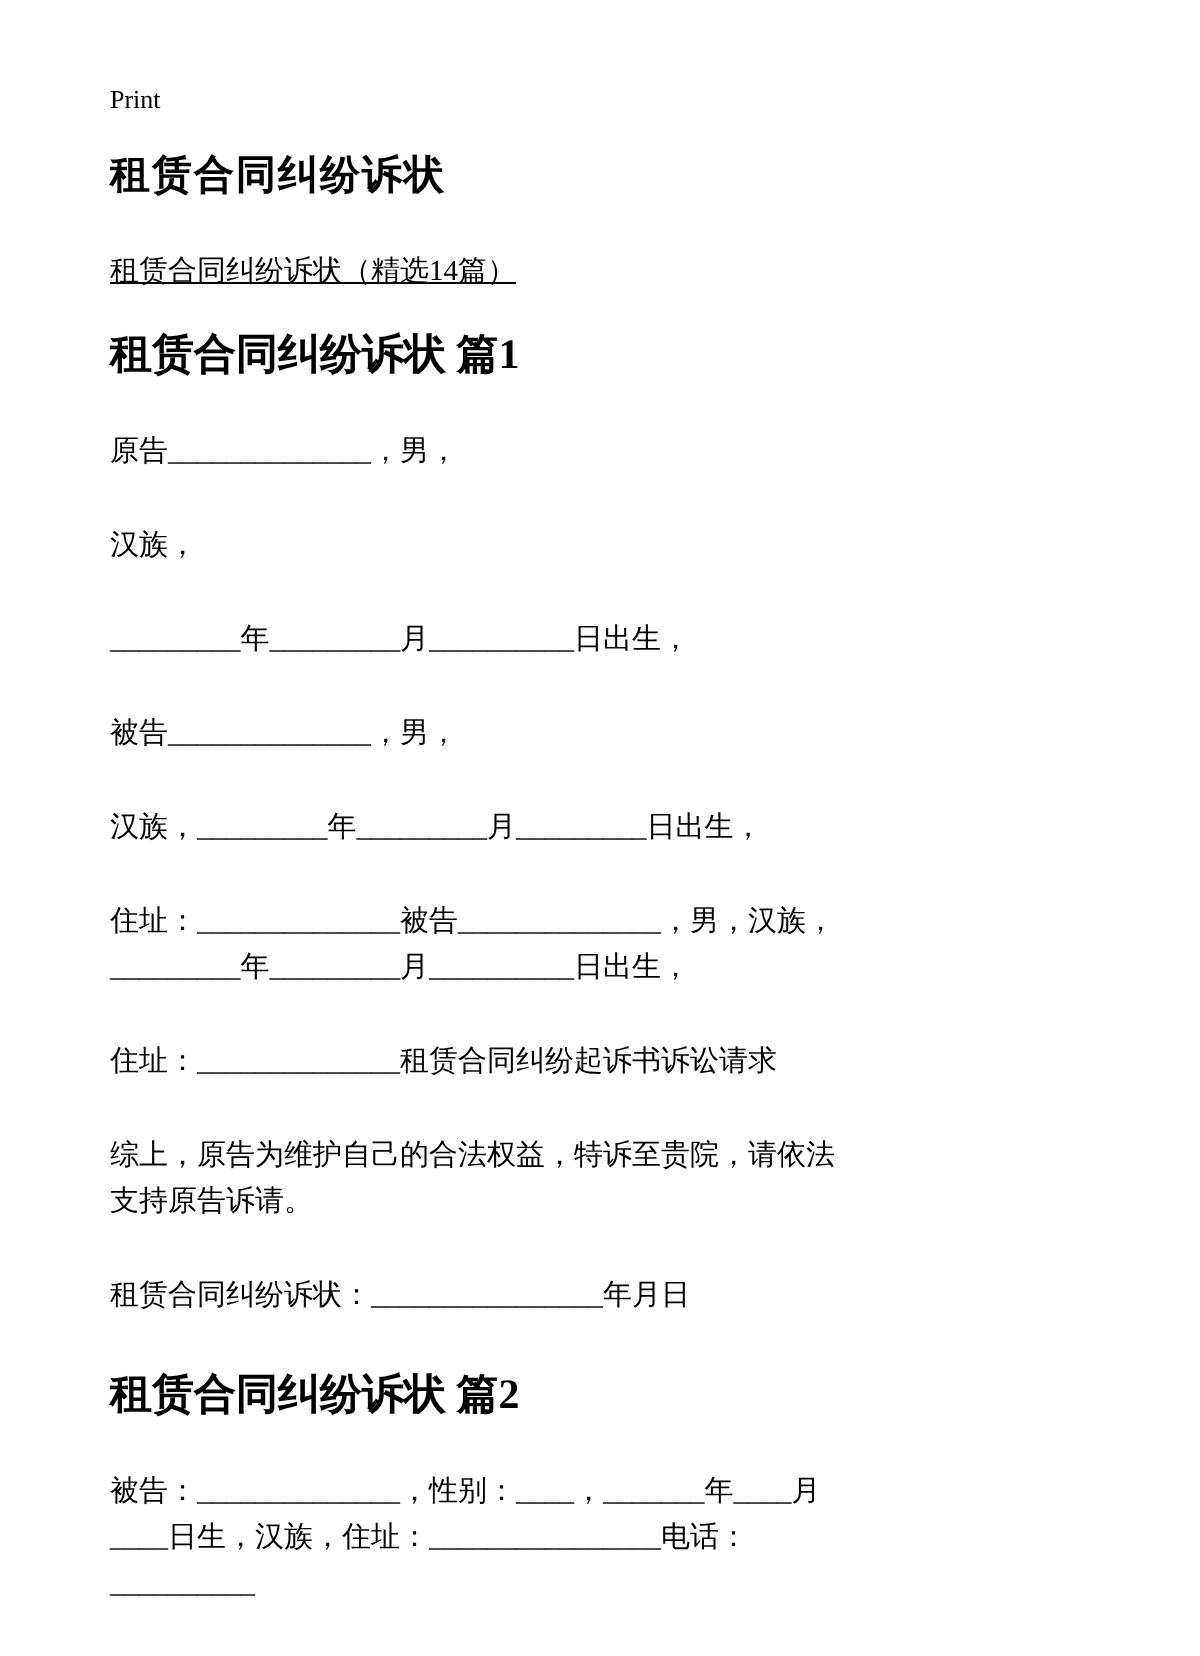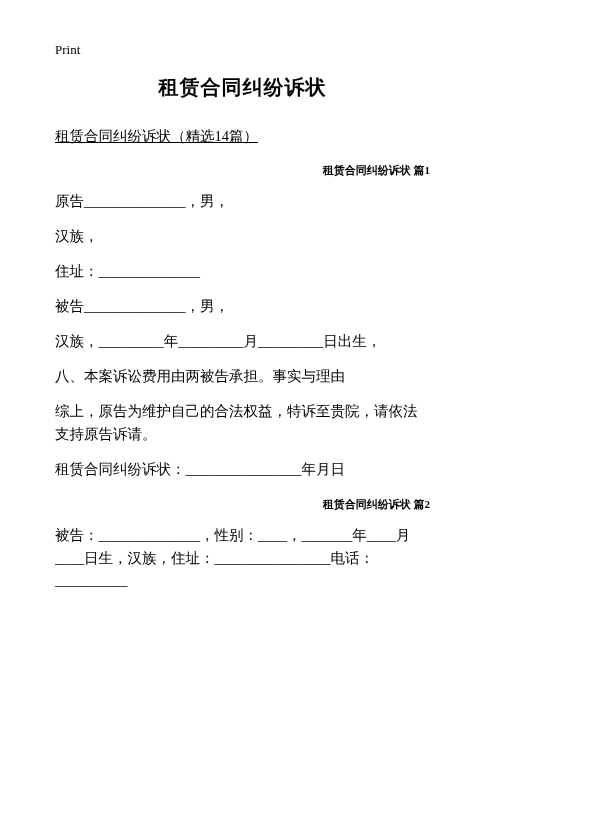--- a/index.html
+++ b/index.html
@@ -20,63 +20,63 @@
     overflow: hidden;
   }
   .print-link {
     font-size: 13px;
     margin: 0 0 16px 0;
     cursor: pointer;
     width: -moz-fit-content;
     width: fit-content;
   }
   .doc-title {
-    text-align: center;
+    text-align: left;
     font-size: 20px;
     font-weight: bold;
     margin: 6px 0 24px 0;
     letter-spacing: 1px;
   }
   .subtitle {
     margin: 0 0 14px 0;
     line-height: 1.55;
     text-decoration: underline;
   }
   .section-heading {
-    font-size: 11px;
+    font-size: 21px;
     font-weight: bold;
     margin: 16px 0 8px 0;
-    text-align: right;
   }
   .para {
-    margin: 12px 0;
+    margin: 24px 0;
     line-height: 1.58;
     word-wrap: break-word;
     overflow-wrap: break-word;
   }
 </style>
 </head>
 <body>
 
 <div class="page">
 
   <div class="print-link">Print</div>
 
   <h1 class="doc-title">租赁合同纠纷诉状</h1>
 
   <p class="subtitle">租赁合同纠纷诉状（精选14篇）</p>
 
   <h2 class="section-heading">租赁合同纠纷诉状 篇1</h2>
 
   <p class="para">原告______________，男，</p>
   <p class="para">汉族，</p>
-  <p class="para">住址：______________</p>
+  <p class="para">_________年_________月__________日出生，</p>
   <p class="para">被告______________，男，</p>
   <p class="para">汉族，_________年_________月_________日出生，</p>
-  <p class="para">八、本案诉讼费用由两被告承担。事实与理由</p>
+  <p class="para">住址：______________被告______________，男，汉族，_________年_________月__________日出生，</p>
+  <p class="para">住址：______________租赁合同纠纷起诉书诉讼请求</p>
   <p class="para">综上，原告为维护自己的合法权益，特诉至贵院，请依法支持原告诉请。</p>
   <p class="para">租赁合同纠纷诉状：________________年月日</p>
 
   <h2 class="section-heading">租赁合同纠纷诉状 篇2</h2>
 
   <p class="para">被告：______________，性别：____，_______年____月____日生，汉族，住址：________________电话：__________</p>
 
 </div>
 
 </body></html>

